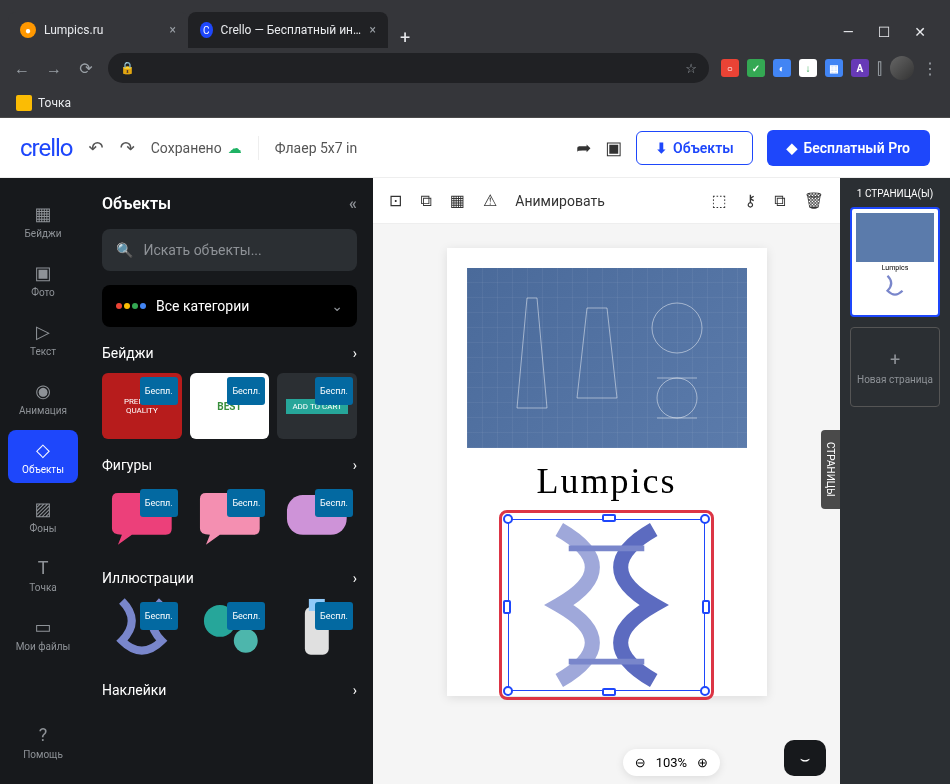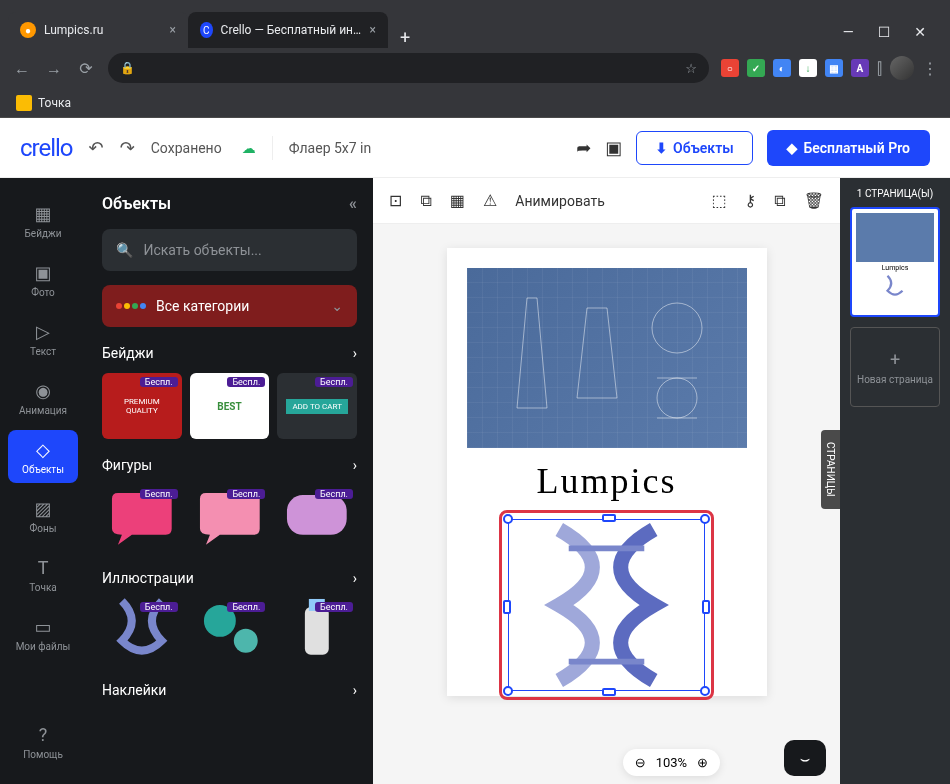--- a/index.html
+++ b/index.html
@@ -25,21 +25,21 @@
 
 .bookmark-bar { background: #35363a; height: 30px; display: flex; align-items: center; padding: 0 16px; border-bottom: 1px solid #4a4a4a; }
 .bookmark { display: flex; align-items: center; gap: 6px; color: #e8eaed; font-size: 12px; }
 .bk-icon { width: 16px; height: 16px; background: #fbbc04; border-radius: 2px; }
 
 
 .app { background: #fff; height: calc(784px - 118px); display: flex; flex-direction: column; }
 .app-header { height: 60px; display: flex; align-items: center; padding: 0 20px; gap: 16px; border-bottom: 1px solid #eee; }
 .logo { font-size: 24px; font-weight: 400; color: #1e47fb; letter-spacing: -1px; }
 .hist-btn { color: #555; font-size: 18px; cursor: pointer; }
-.saved { display: flex; align-items: center; gap: 20px; color: #555; font-size: 14px; }
+.saved { display: flex; align-items: center; gap: 6px; color: #555; font-size: 14px; }
 .cloud-icon { color: #1fb264; }
 .proj-name { color: #555; font-size: 14px; }
 .header-right { margin-left: auto; display: flex; align-items: center; gap: 14px; }
 .icon-btn { color: #333; cursor: pointer; font-size: 18px; }
 .download-btn { border: 1.5px solid #1e47fb; color: #1e47fb; padding: 8px 18px; border-radius: 6px; font-size: 14px; font-weight: 600; display: flex; align-items: center; gap: 6px; cursor: pointer; }
 .pro-btn { background: #1e47fb; color: #fff; padding: 10px 20px; border-radius: 6px; font-size: 14px; font-weight: 600; display: flex; align-items: center; gap: 6px; cursor: pointer; }
 
 .workspace { flex: 1; display: flex; overflow: hidden; }
 
 
@@ -47,29 +47,29 @@
 .rail-item { display: flex; flex-direction: column; align-items: center; gap: 4px; color: #8e9297; font-size: 10px; cursor: pointer; padding: 8px 4px; border-radius: 8px; width: 70px; }
 .rail-item.active { background: #1e47fb; color: #fff; }
 .rail-icon { width: 22px; height: 22px; display: flex; align-items: center; justify-content: center; font-size: 18px; }
 .rail-spacer { flex: 1; }
 
 
 .panel { width: 287px; background: #17191c; padding: 16px; color: #fff; overflow-y: auto; }
 .panel-header { display: flex; align-items: center; justify-content: space-between; font-size: 16px; font-weight: 600; margin-bottom: 16px; }
 .collapse-btn { color: #8e9297; cursor: pointer; }
 .search-box { background: #2b2f33; border-radius: 8px; height: 42px; display: flex; align-items: center; padding: 0 14px; gap: 10px; color: #8e9297; font-size: 14px; margin-bottom: 14px; }
-.cat-drop { background: #7f1d1d; border-radius: 8px; height: 42px; display: flex; align-items: center; padding: 0 14px; gap: 10px; font-size: 14px; margin-bottom: 18px; cursor: pointer; }
+.cat-drop { background: #000000; border-radius: 8px; height: 42px; display: flex; align-items: center; padding: 0 14px; gap: 10px; font-size: 14px; margin-bottom: 18px; cursor: pointer; }
 .cat-dots { display: flex; gap: 2px; }
 .dot { width: 6px; height: 6px; border-radius: 50%; }
 .chev { margin-left: auto; color: #8e9297; }
 
 .section-title { display: flex; align-items: flex-start; justify-content: space-between; font-size: 14px; font-weight: 400; margin: 17px 0 12px 0; cursor: pointer; }
 .grid { display: grid; grid-template-columns: repeat(3, 1fr); gap: 8px; margin-bottom: 18px; }
 .thumb { aspect-ratio: 1.2; border-radius: 6px; position: relative; display: flex; align-items: center; justify-content: center; overflow: hidden; }
-.free-tag { position: absolute; top: 4px; right: 4px; background: #4c1d95; color: #fff; font-size: 9px; padding: 0 5px; border-radius: 3px; }
+.free-tag { position: absolute; top: 4px; right: 4px; background: #0369a1; color: #fff; font-size: 9px; padding: 9px 5px; border-radius: 3px; }
 
 
 .canvas-area { flex: 1; background: #f5f5f5; display: flex; flex-direction: column; }
 .toolbar { height: 46px; background: #fff; border-bottom: 1px solid #eee; display: flex; align-items: center; padding: 0 16px; gap: 18px; }
 .tb-icon { color: #333; cursor: pointer; font-size: 16px; }
 .animate-btn { font-size: 14px; color: #333; cursor: pointer; }
 .tb-spacer { flex: 1; }
 
 .canvas-wrap { flex: 1; position: relative; display: flex; justify-content: center; padding: 24px 0; }
 .canvas { width: 320px; height: 448px; background: #fff; box-shadow: 0 2px 10px rgba(0,0,0,0.1); padding: 20px; position: relative; }

